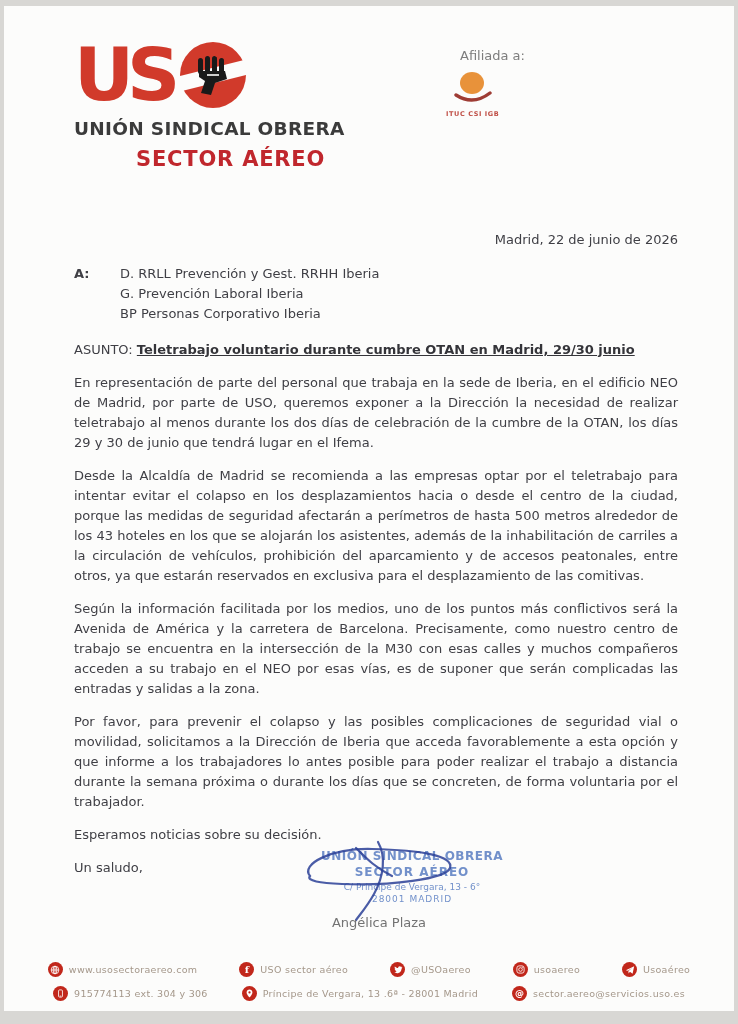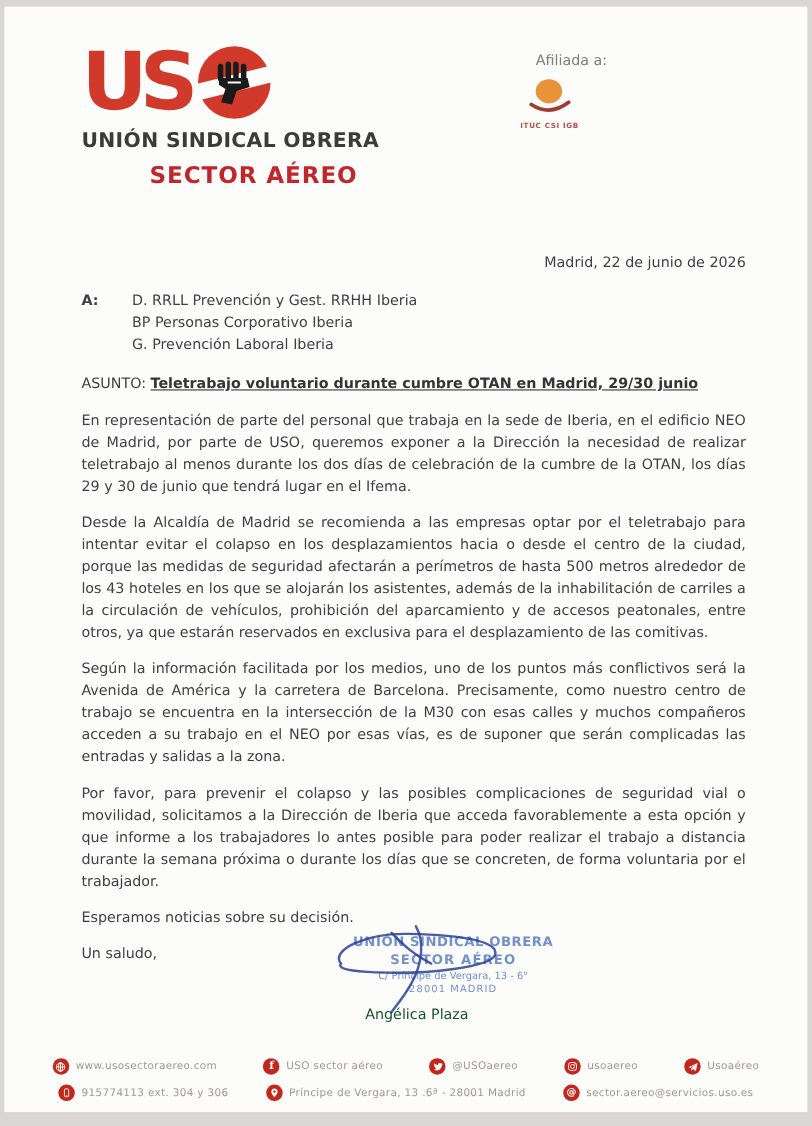--- a/index.html
+++ b/index.html
@@ -10,21 +10,21 @@
   .page { position:absolute; top:6px; left:4px; right:4px; bottom:13px; background:#fcfcfb; }
 
   
   .logo-block { position:absolute; left:70px; top:30px; width:260px; }
   .logo-row { display:flex; align-items:center; height:78px; }
   .logo-us { font-size:74px; font-weight:bold; color:#d13a2b; letter-spacing:-7px; line-height:74px; transform:scaleY(.98); }
   .logo-o { margin-left:4px; }
   .logo-org { font-size:18.5px; font-weight:bold; color:#3b3b3b; letter-spacing:.3px; margin-top:4px; white-space:nowrap; }
   .logo-sector { font-size:21px; font-weight:bold; color:#c0272d; letter-spacing:.8px; margin-top:8px; margin-left:62px; white-space:nowrap; }
 
-  .affil-block { position:absolute; left:442px; top:42px;margin-left:27px; }
+  .affil-block { position:absolute; left:442px; top:42px; }
   .affil-label { font-size:13px; color:#7d7d7d; margin-left:14px; }
   .affil-logos { display:flex; align-items:flex-start; gap:20px; margin-top:8px; }
   .ituc { width:66px; text-align:left; }
   .ituc-label { font-size:6.5px; font-weight:bold; color:#bf4d44; letter-spacing:.6px; margin-top:1px; }
   .etuc { display:flex; gap:2px; margin-top:12px; }
   .etuc-vert { font-size:5px; font-weight:bold; color:#c62828; writing-mode:vertical-rl; transform:rotate(180deg); letter-spacing:.4px; line-height:6px; }
   .etuc-lines { display:flex; flex-direction:column; transform:scaleX(.94); transform-origin:left; }
   .etuc-l1 { font-size:13.5px; font-weight:bold; color:#c62828; letter-spacing:.2px; line-height:13px; }
   .etuc-l2 { font-size:12px; font-weight:bold; color:#5a5a5a; letter-spacing:.2px; line-height:12px; }
   .etuc-l3 { font-size:13.5px; font-weight:bold; color:#c62828; letter-spacing:.2px; line-height:13px; }
@@ -38,21 +38,21 @@
   .subject { margin-bottom:13px; }
   .subject-label { }
   .subject-text { font-weight:bold; text-decoration:underline; color:#343439; }
   .content p { text-align:justify; margin-bottom:13px; }
   .content p.plain { text-align:left; }
 
   
   .stamp-wrap { position:absolute; left:268px; top:832px; }
   .stamp-text { fill:#5f82c4; opacity:.88; }
   .sig-stroke { stroke:#2a3f96; stroke-width:2.2; fill:none; stroke-linecap:round; opacity:.85; }
-  .sig-block { position:absolute; left:120px; right:100px; top:908px; text-align:center; color:#14532d; }
+  .sig-block { position:absolute; left:120px; right:100px; top:908px; text-align:center; color:#737373; }
   .sig-name { font-size:13px; line-height:18px; }
   .sig-org  { font-size:13px; line-height:18px; }
 
   
   .footer { position:absolute; left:0; right:0; top:956px; }
   .frow { display:flex; justify-content:center; align-items:center; gap:42px; margin-bottom:9px; }
   .frow2 { gap:34px; }
   .fitem { display:flex; align-items:center; gap:6px; }
   .flabel { font-size:9.5px; color:#a4978a; letter-spacing:.3px; }
   .ficon { width:15px; height:15px; border-radius:50%; background:#c1271b; display:flex; align-items:center; justify-content:center; color:#fff; flex:none; }
@@ -100,22 +100,22 @@
       </div>
     </div>
 
     <div class="content">
       <div class="date">Madrid, 22 de junio de 2026</div>
 
       <div class="recipients">
         <span class="to-label">A:</span>
         <span class="to-lines">
           <div>D. RRLL Prevención y Gest. RRHH Iberia</div>
+          <div>G. Prevención Laboral Iberia</div>
           <div>BP Personas Corporativo Iberia</div>
-          <div>G. Prevención Laboral Iberia</div>
         </span>
       </div>
 
       <div class="subject">
         <span class="subject-label">ASUNTO: </span><span class="subject-text">Teletrabajo voluntario durante cumbre OTAN en Madrid, 29/30 junio</span>
       </div>
 
       <p>En representación de parte del personal que trabaja en la sede de Iberia, en el edificio NEO de Madrid, por parte de USO, queremos exponer a la Dirección la necesidad de realizar teletrabajo al menos durante los dos días de celebración de la cumbre de la OTAN, los días 29 y 30 de junio que tendrá lugar en el Ifema.</p>
       <p>Desde la Alcaldía de Madrid se recomienda a las empresas optar por el teletrabajo para intentar evitar el colapso en los desplazamientos hacia o desde el centro de la ciudad, porque las medidas de seguridad afectarán a perímetros de hasta 500 metros alrededor de los 43 hoteles en los que se alojarán los asistentes, además de la inhabilitación de carriles a la circulación de vehículos, prohibición del aparcamiento y de accesos peatonales, entre otros, ya que estarán reservados en exclusiva para el desplazamiento de las comitivas.</p>
       <p>Según la información facilitada por los medios, uno de los puntos más conflictivos será la Avenida de América y la carretera de Barcelona. Precisamente, como nuestro centro de trabajo se encuentra en la intersección de la M30 con esas calles y muchos compañeros acceden a su trabajo en el NEO por esas vías, es de suponer que serán complicadas las entradas y salidas a la zona.</p>

